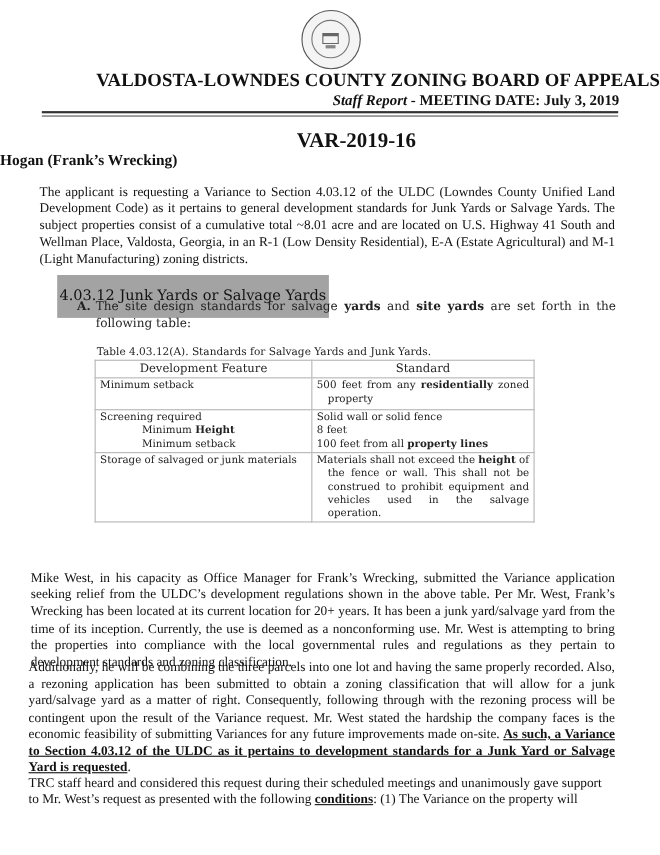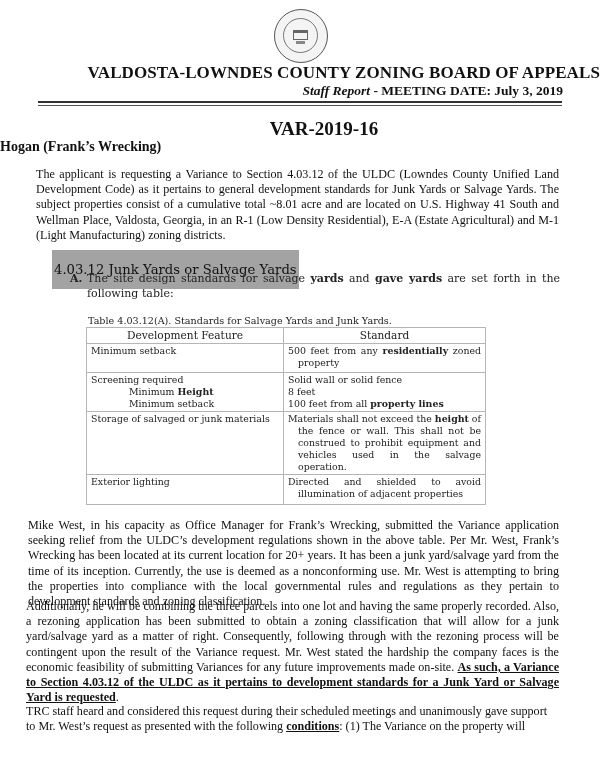--- a/index.html
+++ b/index.html
@@ -93,21 +93,21 @@
 
 <div class="case-no">VAR-2019-16</div>
 <div class="case-name">Hogan (Frank’s Wrecking)</div>
 
 <div class="para p1">The applicant is requesting a Variance to Section 4.03.12 of the ULDC (Lowndes County Unified Land Development Code) as it pertains to general development standards for Junk Yards or Salvage Yards.  The subject properties consist of a cumulative total ~8.01 acre and are located on U.S. Highway 41 South and Wellman Place, Valdosta, Georgia, in an R-1 (Low Density Residential), E-A (Estate Agricultural) and M-1 (Light Manufacturing) zoning districts.</div>
 
 <div class="sec-head">4.03.12  Junk Yards or Salvage Yards</div>
 
 <div class="subA">
   <span class="letter">A.</span>
-  <span class="txt"><span>The site design standards for salvage </span><b>yards</b><span> and </span><b>gave yards</b><span> are set forth in the following table:</span></span>
+  <span class="txt"><span>The site design standards for salvage </span><b>yards</b><span> and </span><b>site yards</b><span> are set forth in the following table:</span></span>
 </div>
 
 <div class="tbl-caption">Table 4.03.12(A).  Standards for Salvage Yards and Junk Yards.</div>
 
 <table class="std">
   <thead>
     <tr>
       <th>Development Feature</th>
       <th>Standard</th>
     </tr>
@@ -130,26 +130,20 @@
         <span style="display:block">8 feet</span>
         <span style="display:block"><span>100 feet from all </span><b>property lines</b></span>
       </td>
     </tr>
     <tr style="height:48px;">
       <td class="c1">Storage of salvaged or junk materials</td>
       <td>
           <span class="hang"><span>Materials shall not exceed the </span><b>height</b><span> of the fence or wall.  This shall not be construed to prohibit equipment and vehicles used in the salvage operation.</span></span>
         </td>
     </tr>
-    <tr style="height:30px;">
-      <td class="c1">Exterior lighting</td>
-      <td>
-          <span class="hang">Directed and shielded to avoid illumination of adjacent properties</span>
-        </td>
-    </tr>
   </tbody>
 </table>
 
 <div class="para p2">Mike West, in his capacity as Office Manager for Frank’s Wrecking, submitted the Variance application seeking relief from the ULDC’s development regulations shown in the above table.  Per Mr. West, Frank’s Wrecking has been located at its current location for 20+ years.  It has been a junk yard/salvage yard from the time of its inception.  Currently, the use is deemed as a nonconforming use.  Mr. West is attempting to bring the properties into compliance with the local governmental rules and regulations as they pertain to development standards and zoning classification.</div>
 
 <div class="para p3"><span>Additionally, he will be combining the three parcels into one lot and having the same properly recorded.  Also, a rezoning application has been submitted to obtain a zoning classification that will allow for a junk yard/salvage yard as a matter of right. Consequently, following through with the rezoning process will be contingent upon the result of the Variance request.  Mr. West stated the hardship the company faces is the economic feasibility of submitting Variances for any future improvements made on-site.  </span><b class="ul">As such, a Variance to Section 4.03.12 of the ULDC as it pertains to development standards for a Junk Yard or Salvage Yard is requested</b><span>.</span></div>
 
 <div class="para p4"><span>TRC staff heard and considered this request during their scheduled meetings and unanimously gave support to Mr. West’s request as presented with the following </span><b class="ul">conditions</b><span>:  (1) The Variance on the property will</span></div>
 
 </body></html>

